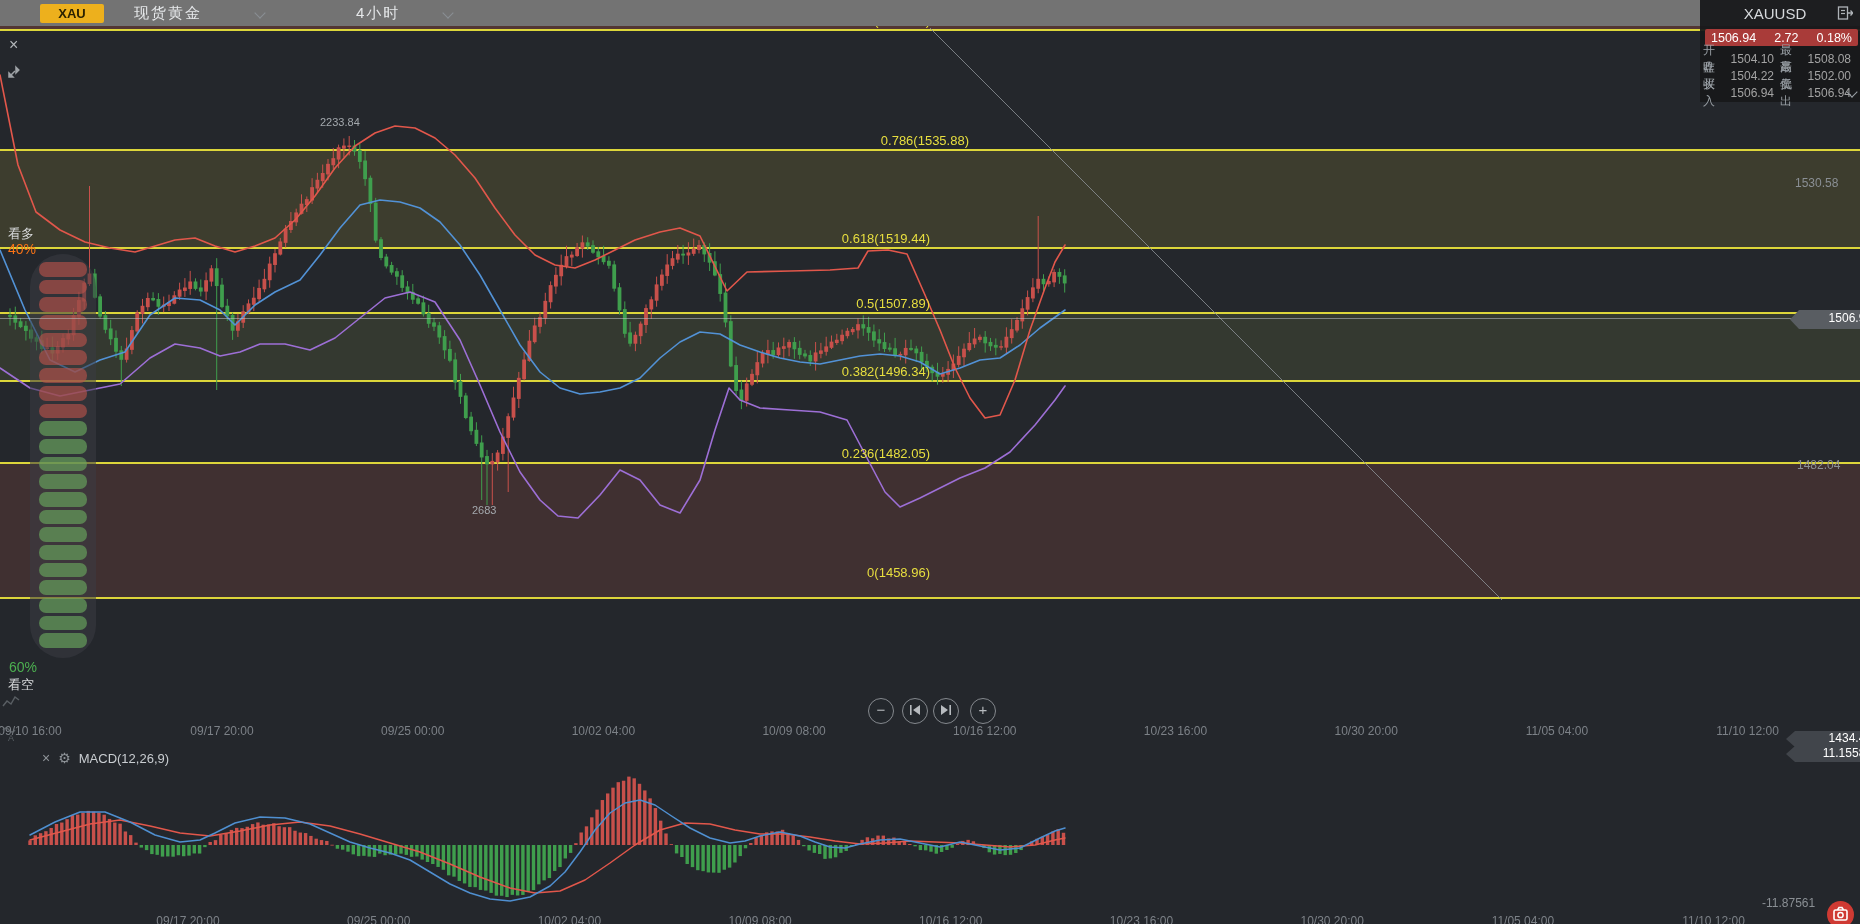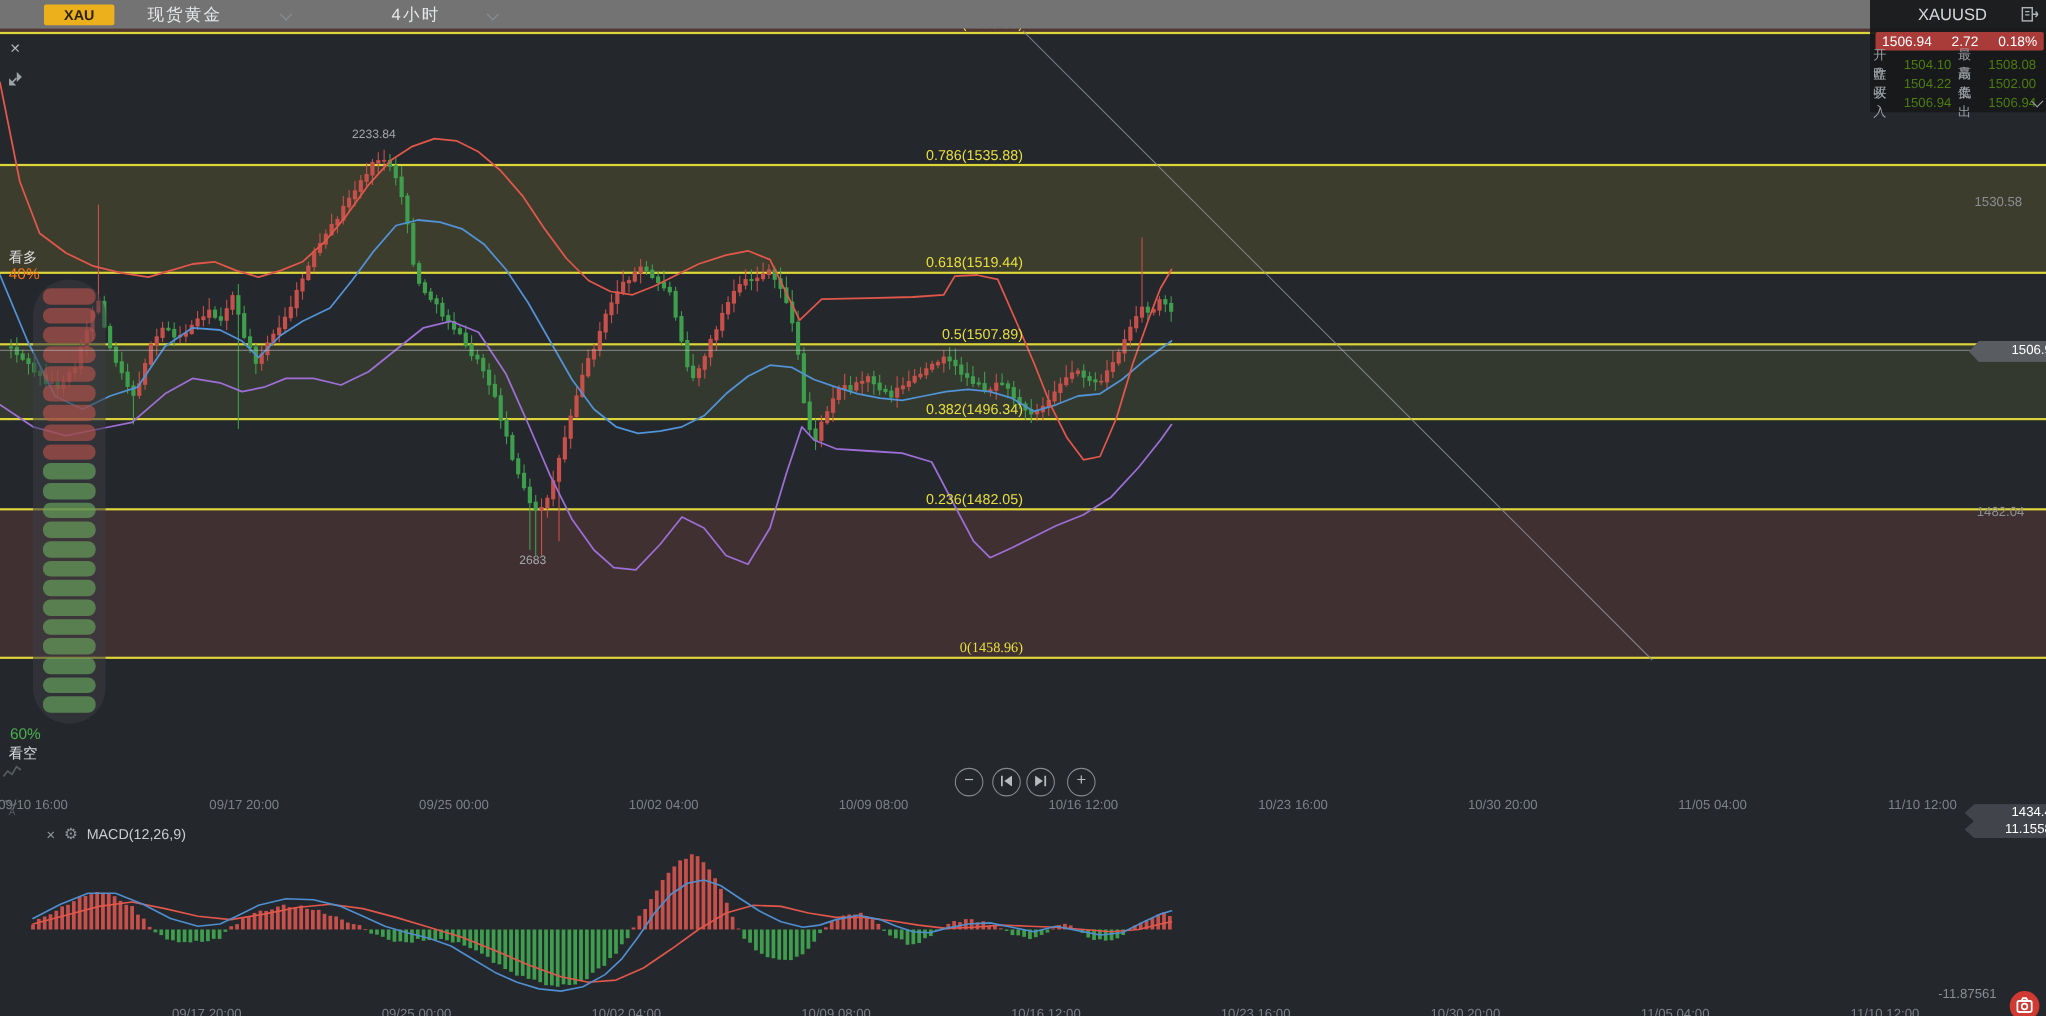--- a/index.html
+++ b/index.html
@@ -37,21 +37,21 @@
   
   .xlab{color:#7c8187;font-size:12px;z-index:6;white-space:nowrap;transform:translateX(-50%);}
   
   #quote{left:1700px;top:0;width:160px;height:102px;background:rgba(23,24,27,.94);z-index:10;}
   #quote-title{left:0;top:5px;width:150px;text-align:center;color:#d6d9dc;font-size:15px;}
   #quote-badge{left:5px;top:29px;width:141px;height:17px;background:#a93b39;border-radius:2px;
                display:flex;justify-content:space-between;align-items:center;padding:0 6px;
                color:#fff;font-size:12.5px;}
   .qrow{left:3px;width:154px;height:17px;display:flex;align-items:center;font-size:12px;color:#c6cacd;}
   .qrow .l{color:#9aa0a6;margin-right:4px;}
-  .qrow .v{color:#4d7c0f;margin-right:6px;}
+  .qrow .v{color:#a3a3a3;margin-right:6px;}
   
   #macd-head{left:42px;top:750px;color:#c9cdd1;font-size:13px;z-index:6;display:flex;align-items:center;gap:8px;}
   .dim-ic{color:#8e9398;font-size:14px;}
   #neg-val{left:1762px;top:896px;}
   .lefticon{left:2px;z-index:6;opacity:.75;}
   #badge-br{left:1827px;top:901px;width:27px;height:27px;border-radius:50%;background:#cf3a33;z-index:11;}
 </style>
 </head>
 <body>
 
@@ -819,23 +819,23 @@
   </svg>
 </div>
 
 <div class="abs band" style="top: 22px; height: 8px; background: rgba(190, 90, 70, 0.3);"></div>
 <div class="abs band" style="top: 150px; height: 98px; background: rgba(205, 185, 60, 0.15);"></div>
 <div class="abs band" style="top: 313px; height: 68px; background: rgba(165, 185, 75, 0.13);"></div>
 <div class="abs band" style="top: 463px; height: 135px; background: rgba(205, 95, 75, 0.17);"></div>
 <div class="abs fibline" style="top: 29px;"></div>
 <div class="abs fiblabel" style="top: 13px; left: 0px;">1(1556.83)</div>
 <div class="abs fibline" style="top: 149px;"></div>
-<div class="abs fiblabel" style="top: 133px; left: 0px;">0.786(1535.88)</div>
+<div class="abs fiblabel" style="top: 133px; left: 0px; padding-left: 39px;">0.786(1535.88)</div>
 <div class="abs fibline" style="top: 247px;"></div>
 <div class="abs fiblabel" style="top: 231px; left: 0px;">0.618(1519.44)</div>
 <div class="abs fibline" style="top: 312px;"></div>
 <div class="abs fiblabel" style="top: 296px; left: 0px;">0.5(1507.89)</div>
 <div class="abs fibline" style="top: 380px;"></div>
 <div class="abs fiblabel" style="top: 364px; left: 0px;">0.382(1496.34)</div>
 <div class="abs fibline" style="top: 462px;"></div>
 <div class="abs fiblabel" style="top: 446px; left: 0px;">0.236(1482.05)</div>
 <div class="abs fibline" style="top: 597px;"></div>
-<div class="abs fiblabel" style="top: 581px; left: 0px; font-family: Liberation Serif, serif;">0(1458.96)</div>
+<div class="abs fiblabel" style="top: 565px; left: 0px;">0(1458.96)</div>
 
 </body></html>

